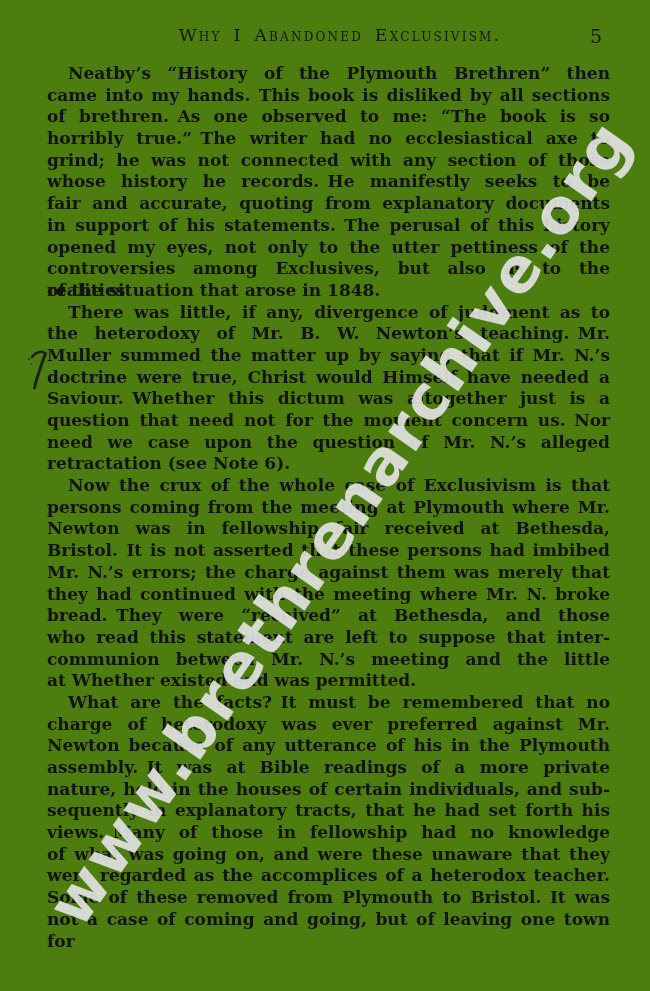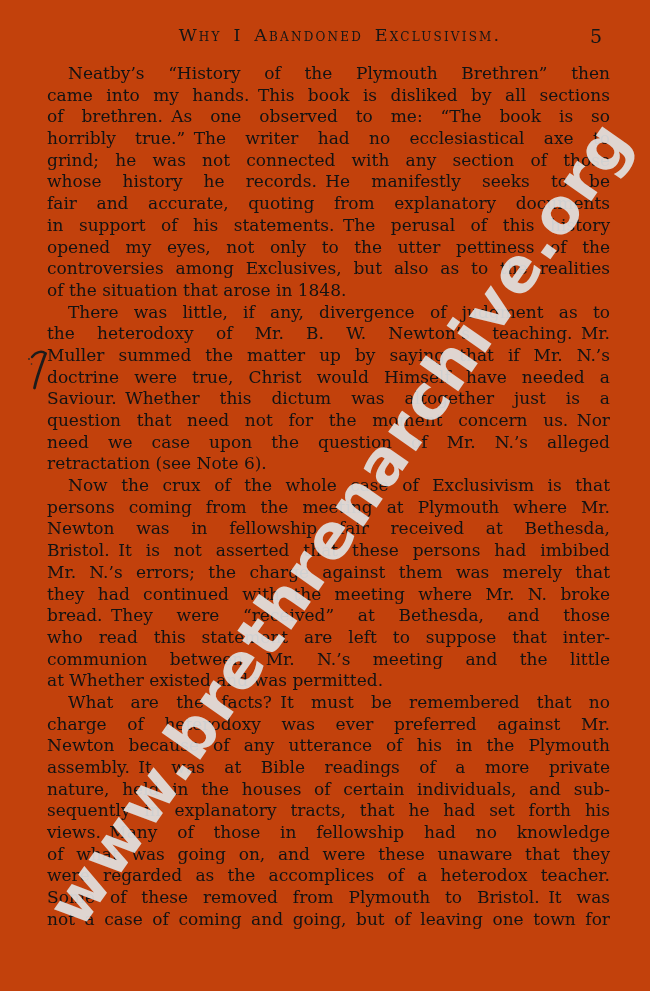--- a/index.html
+++ b/index.html
@@ -1,20 +1,20 @@
 <!DOCTYPE html>
 <html><head>
 <meta charset="utf-8">
 <style>
   html, body { margin: 0; padding: 0; background: #ffffff; }
   .page {
     position: relative;
     width: 650px;
     height: 991px;
-    background: #c2410c;
+    background: #4d7c0f;
     overflow: hidden;
     font-family: "DejaVu Serif", serif;
     color: #131313;
   }
   
   .page-header {
     position: absolute;
     top: 25px;
     left: 60px;
     right: 30px;
@@ -45,20 +45,21 @@
   }
   .para { margin: 0; padding: 0; }
   .line {
     height: 21.7px;
     line-height: 21.7px;
     font-size: 17px;
     text-align: justify;
     text-align-last: justify;
     white-space: normal;
     color: #131313;
+    font-weight: bold;
   }
   .line.first { text-indent: 21px; }
   .line.end { text-align-last: left; }
   
   .watermark {
     position: absolute;
     left: -160px;
     top: 486px;
     width: 1000px;
     text-align: center;

